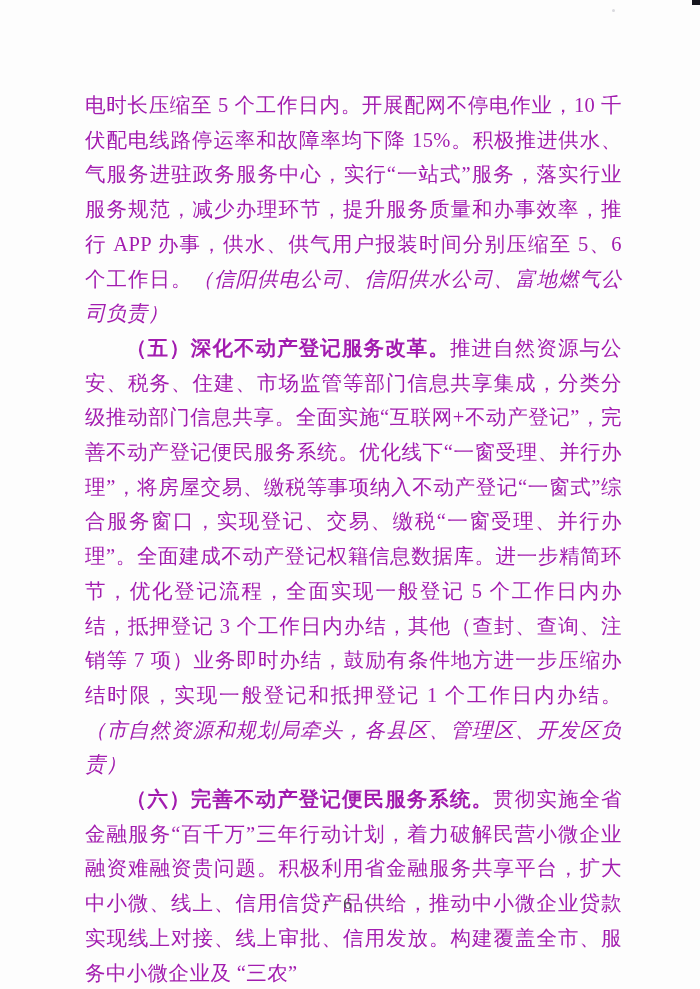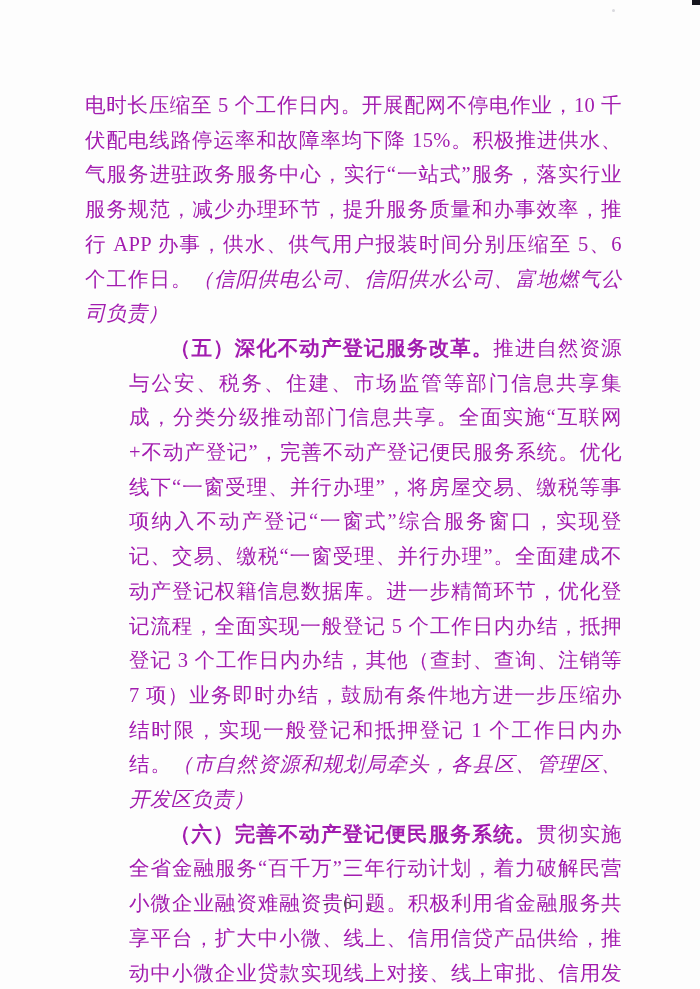--- a/index.html
+++ b/index.html
@@ -42,21 +42,20 @@
     line-height: 34.7px;
     letter-spacing: 0.4px;
     text-align: justify;
   }
   .para {
     margin: 0;
     text-align: justify;
   }
   .para.indent {
     text-indent: 2em;
-    margin-left: 44px;
   }
   .run-normal {
     font-weight: normal;
   }
   .run-bold {
     font-weight: bold;
   }
   .run-kai {
     font-style: italic;
   }

